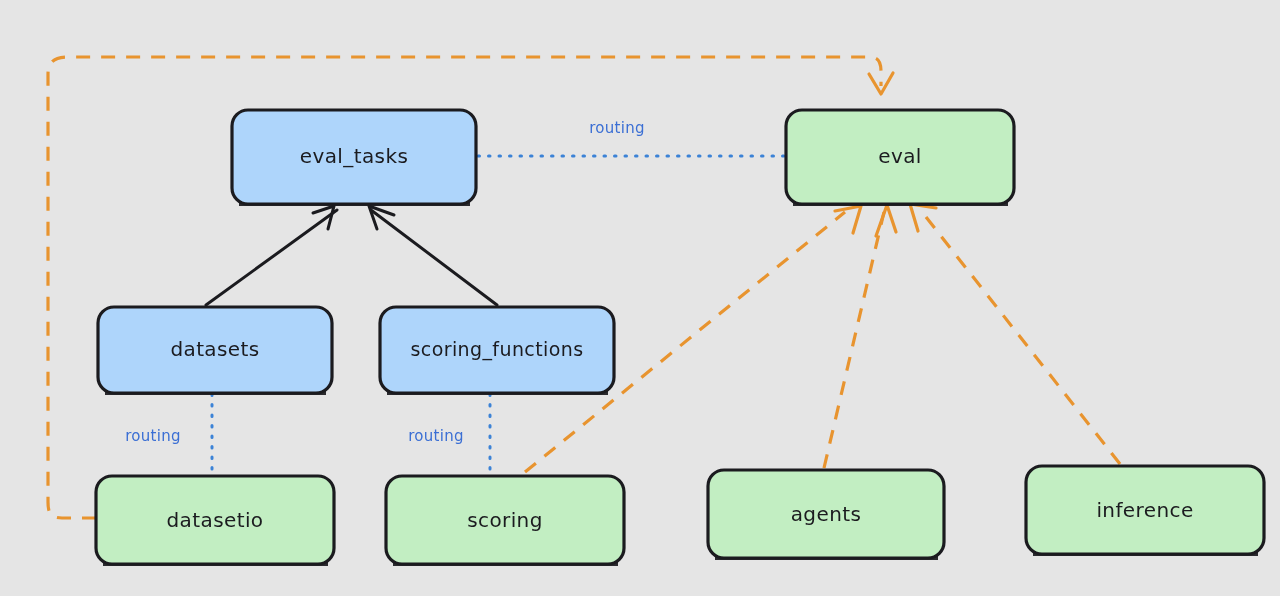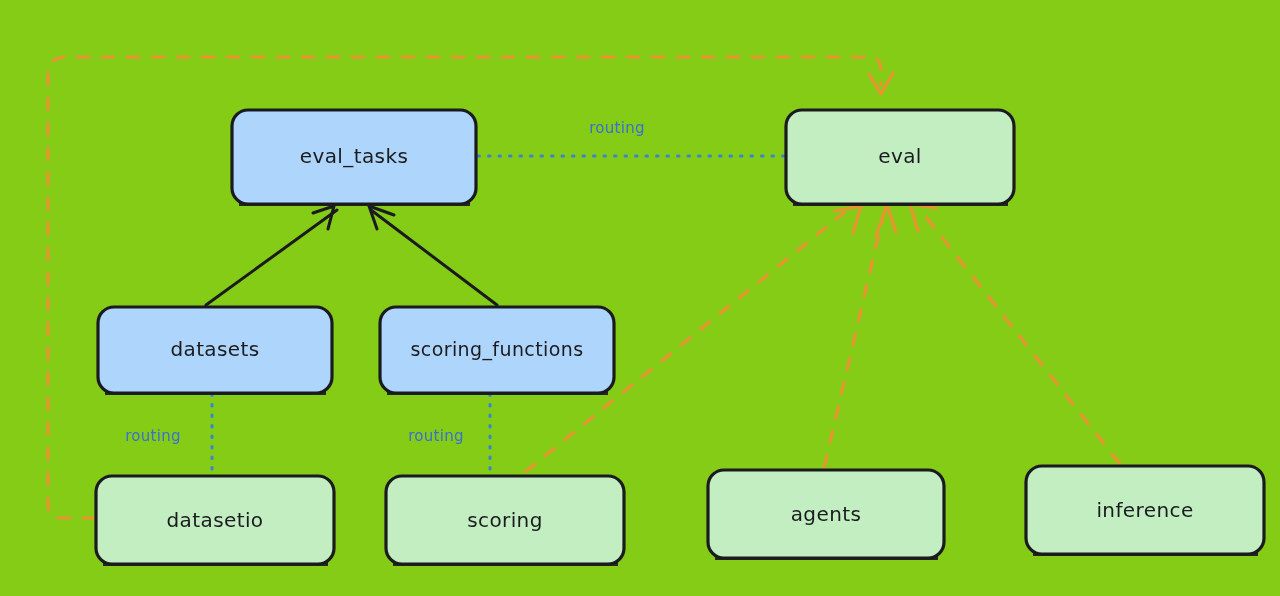--- a/index.html
+++ b/index.html
@@ -4,21 +4,21 @@
 <style>
   html, body {
     margin: 0;
     padding: 0;
     background: #ffffff;
   }
   #canvas {
     position: relative;
     width: 1280px;
     height: 596px;
-    background: #84cc16;
+    background: #e5e5e5;
     overflow: hidden;
     font-family: "DejaVu Sans", sans-serif;
   }
   svg#diagram {
     position: absolute;
     top: 0;
     left: 0;
     width: 1280px;
     height: 596px;
   }

